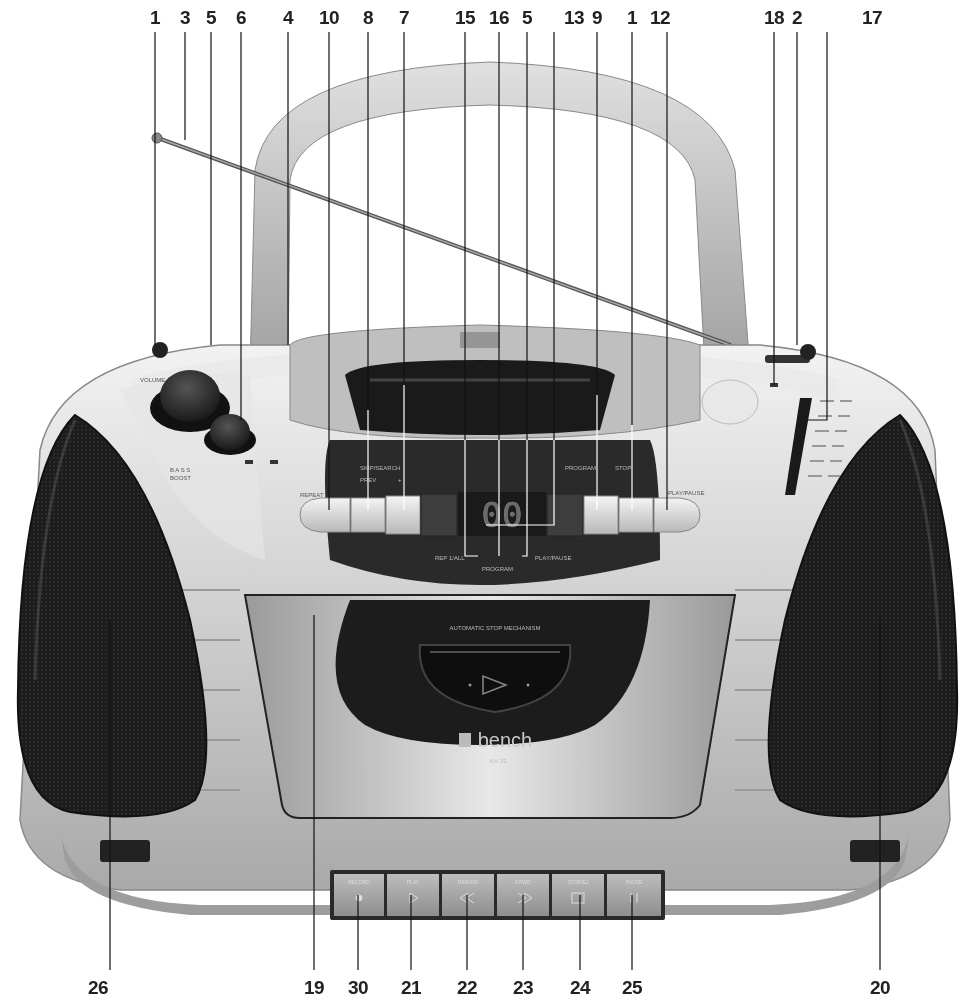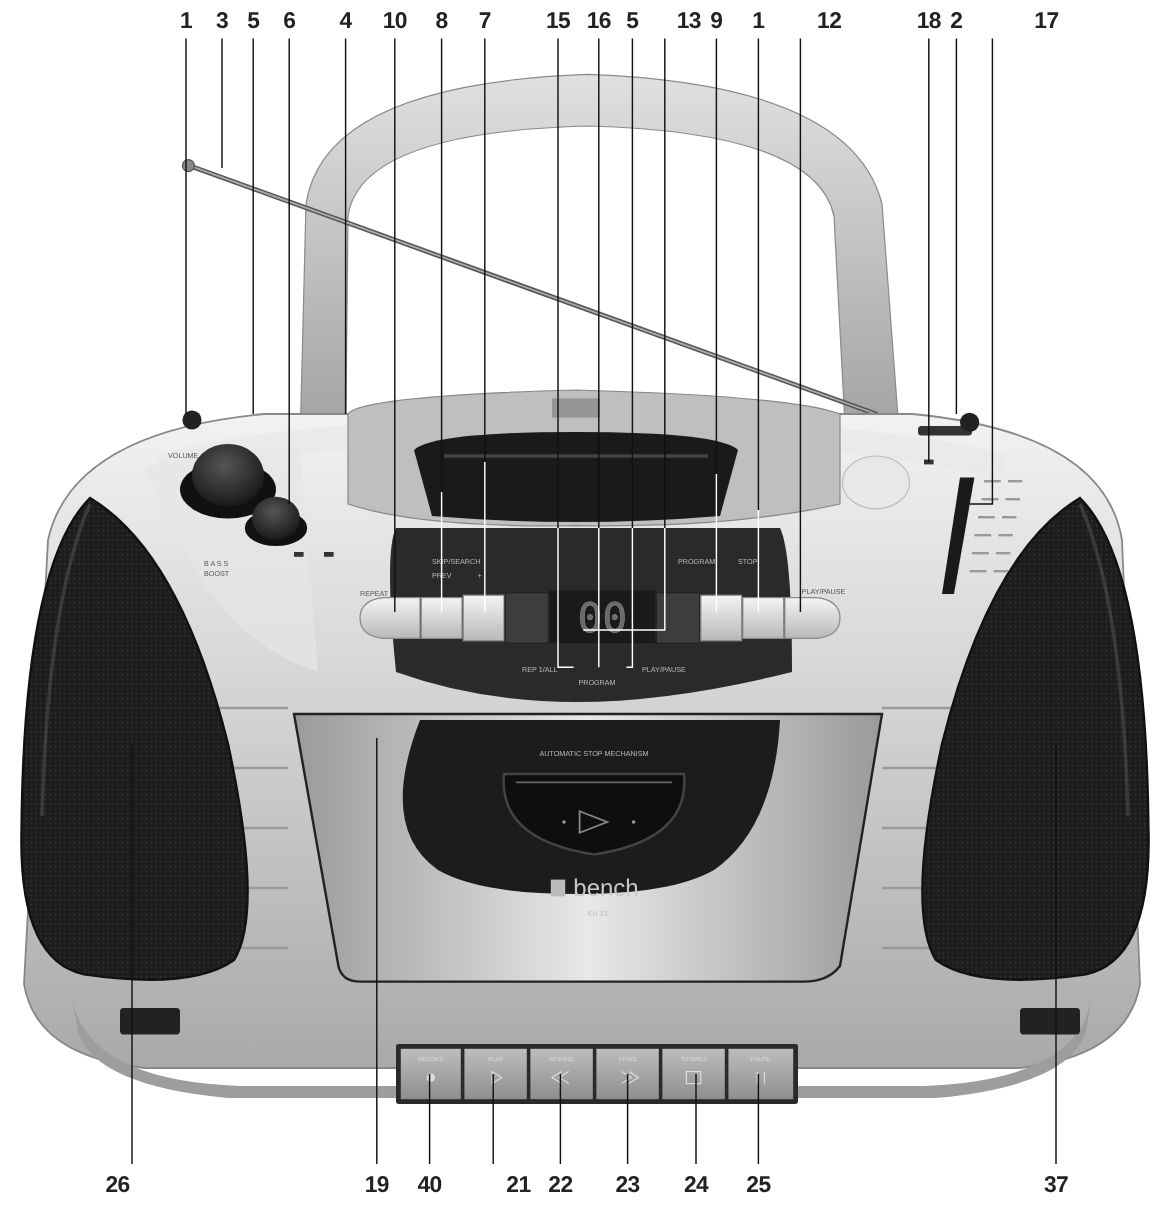--- a/index.html
+++ b/index.html
@@ -259,28 +259,28 @@
   <div class="callout top" style="left:288px">4</div>
   <div class="callout top" style="left:329px">10</div>
   <div class="callout top" style="left:368px">8</div>
   <div class="callout top" style="left:404px">7</div>
   <div class="callout top" style="left:465px">15</div>
   <div class="callout top" style="left:499px">16</div>
   <div class="callout top" style="left:527px">5</div>
   <div class="callout top" style="left:574px">13</div>
   <div class="callout top" style="left:597px">9</div>
   <div class="callout top" style="left:632px">1</div>
-  <div class="callout top" style="left:691px">12</div>
+  <div class="callout top" style="left:660px">12</div>
   <div class="callout top" style="left:774px">18</div>
   <div class="callout top" style="left:797px">2</div>
   <div class="callout top" style="left:872px">17</div>
 
   
   <div class="callout bottom" style="left:98px">26</div>
   <div class="callout bottom" style="left:314px">19</div>
-  <div class="callout bottom" style="left:358px">40</div>
-  <div class="callout bottom" style="left:432px">21</div>
+  <div class="callout bottom" style="left:358px">30</div>
+  <div class="callout bottom" style="left:411px">21</div>
   <div class="callout bottom" style="left:467px">22</div>
   <div class="callout bottom" style="left:523px">23</div>
   <div class="callout bottom" style="left:580px">24</div>
   <div class="callout bottom" style="left:632px">25</div>
-  <div class="callout bottom" style="left:880px">37</div>
+  <div class="callout bottom" style="left:880px">20</div>
 </div>
 
 </body></html>

